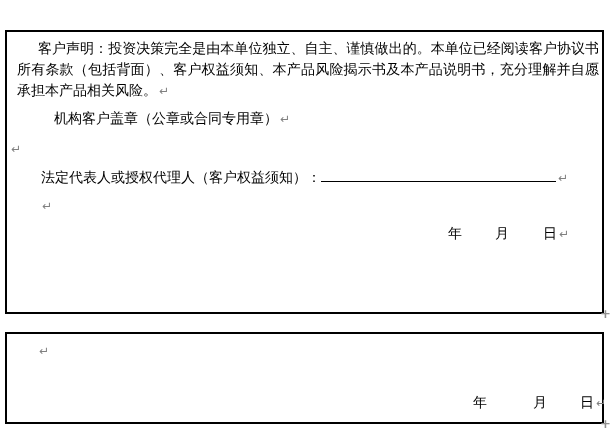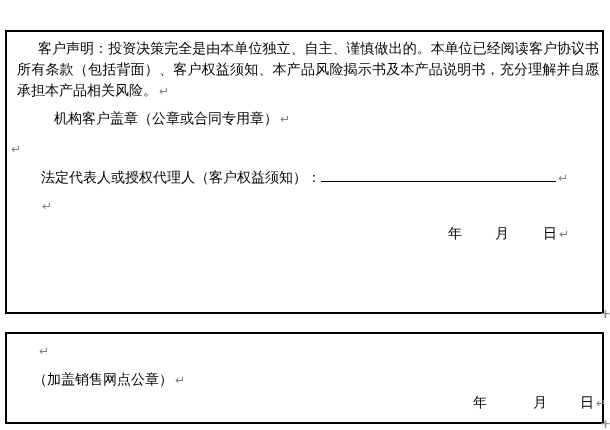--- a/index.html
+++ b/index.html
@@ -88,23 +88,20 @@
   </div>
 
   <span class="handle" style="left:600px; top:307px;">+</span>
 
   <div class="box" style="left:5px; top:332px; width:599px; height:92px;"></div>
 
   <div class="line" style="left:39px; top:340px;">
     <span class="pm" style="margin-left:0;">↵</span>
   </div>
 
-  <div class="line" style="left:33px; top:369px;">
-    <span>（加盖销售网点公章）</span><span class="pm">↵</span>
-  </div>
 
   <div class="line" style="left:473px; top:392px;">
     <span>年</span><span class="gap-m2">月</span><span class="gap-d2">日</span><span class="pm">↵</span>
   </div>
 
   <span class="handle" style="left:600px; top:417px;">+</span>
 
 </div>
 
 </body></html>

